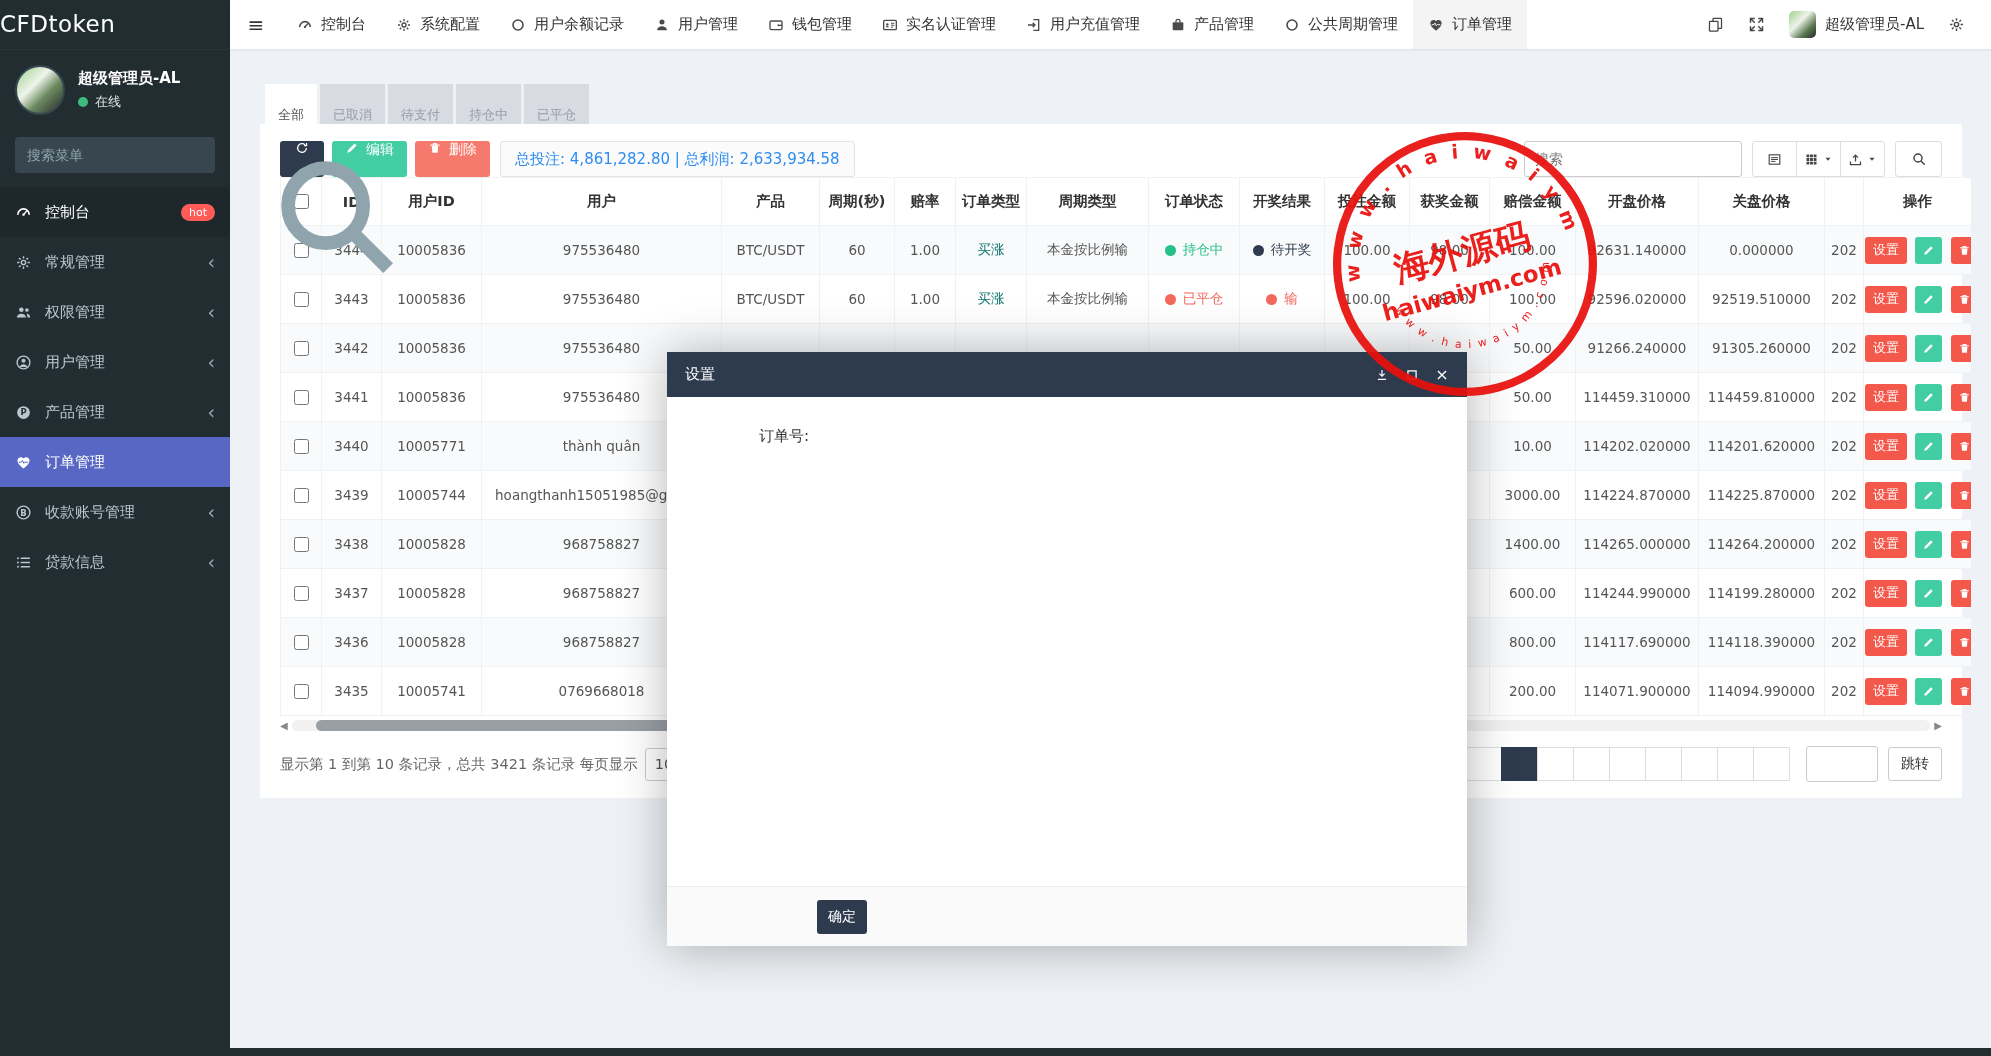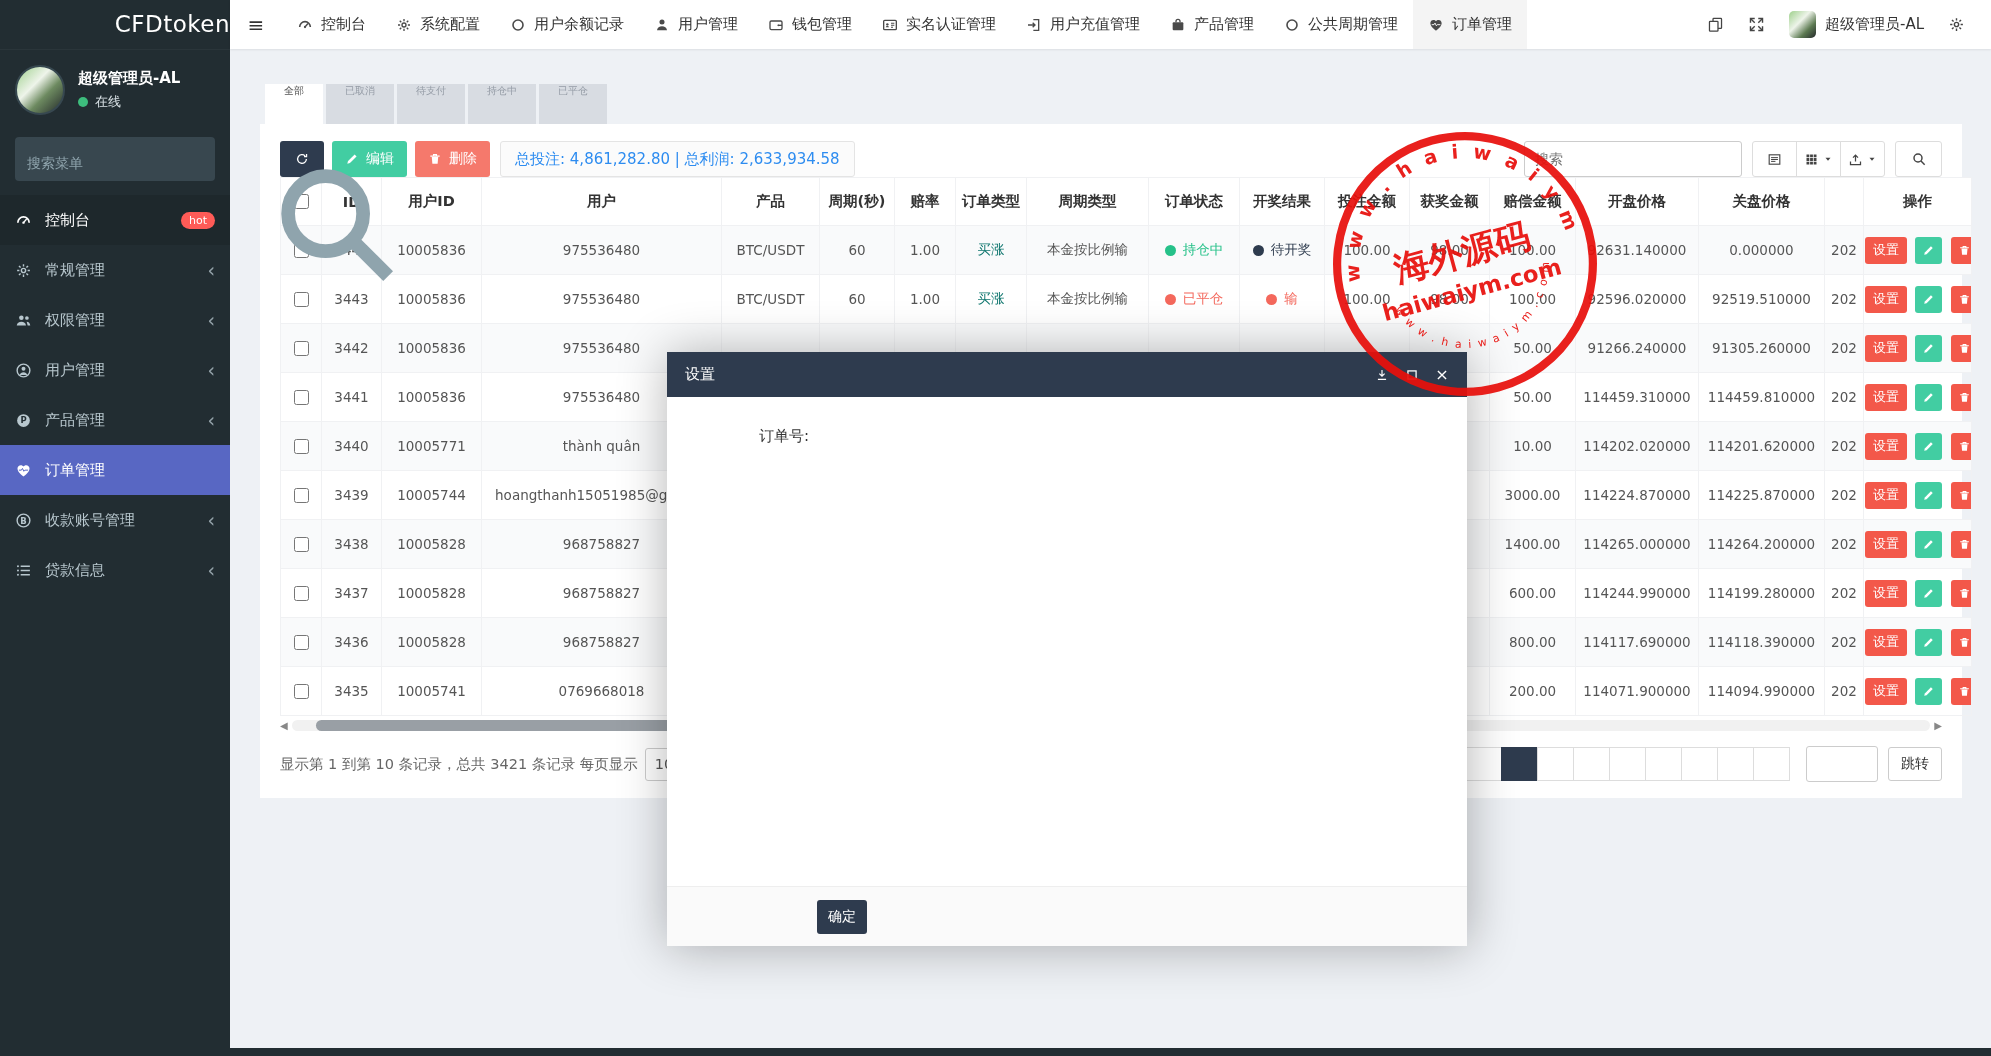--- a/index.html
+++ b/index.html
@@ -4,28 +4,28 @@
 <style>
   html,body{margin:0;padding:0}
   body{width:1991px;height:1056px;overflow:hidden;position:relative;
        font-family:"DejaVu Sans","Liberation Sans",sans-serif;background:#eef1f5;color:#333}
   svg{display:inline-block;vertical-align:middle}
   button{font-family:inherit;cursor:pointer}
   input{font-family:inherit;outline:none}
 
   
   .sidebar{position:absolute;left:0;top:0;width:230px;height:1056px;background:#222d32;z-index:5}
-  .logo{height:49px;line-height:49px;text-align:right;color:#fff;font-size:23px;letter-spacing:.5px;background:#222d32;border-bottom:1px solid rgba(255,255,255,.04)}
+  .logo{height:49px;line-height:49px;text-align:left;color:#fff;font-size:23px;letter-spacing:.5px;background:#222d32;border-bottom:1px solid rgba(255,255,255,.04)}
   .user-panel{display:flex;align-items:center;gap:13px;padding:15px 15px 10px}
   .avatar{width:46px;height:46px;border-radius:50%;flex:none;border:2px solid #374850;
           background:linear-gradient(135deg,#9ed08c 0%,#eef4ea 38%,#6d8a60 62%,#23282a 100%)}
   .uname{color:#fff;font-size:15px;font-weight:bold;margin-bottom:5px}
   .ustatus{color:#d9e2e6;font-size:13px;display:flex;align-items:center;gap:7px}
   .dot-online{width:10px;height:10px;border-radius:50%;background:#3dbd7d;display:inline-block}
-  .side-search{margin:12px 15px 14px;display:flex;align-items:center;background:#38474f;border-radius:4px;height:36px;padding:8px 4px 0 0}
+  .side-search{margin:12px 15px 14px;display:flex;align-items:center;background:#38474f;border-radius:4px;height:36px;padding:0 4px 0 0}
   .side-search input{flex:1;background:transparent;border:0;color:#ccc;padding:0 12px;font-size:14px;min-width:0}
   .side-search input::placeholder{color:#8fa4ad}
   .side-search .sbtn{background:transparent;border:0;color:#8fa4ad;width:32px;height:32px}
   .menu{display:block}
   .menu-item{display:flex;align-items:center;gap:13px;height:50px;padding:0 15px;color:#b8c7ce;font-size:15px;cursor:pointer}
   .menu-item svg{width:17px;height:17px;flex:none}
   .menu-item.open{background:#1e282c;color:#fff}
   .menu-item.active{background:#5867c3;color:#fff;--pulse:#5867c3}
   .mbadge{margin-left:auto;background:#ff5b57;color:#fff;font-size:11px;line-height:1;padding:3px 8px;border-radius:9px}
   .chev{margin-left:auto;color:#93a1a8;font-size:19px;line-height:1}
@@ -39,26 +39,26 @@
   .nav-item svg{width:16px;height:16px;color:#4a4a4a;--pulse:#fff}
   .nav-item.active{background:#f4f4f4}
   .nav-right{margin-left:auto;display:flex;align-items:center;padding-right:14px}
   .nav-ibtn{background:transparent;border:0;color:#444;padding:0 12px;height:100%}
   .nav-ibtn svg{width:17px;height:17px}
   .nav-user{display:flex;align-items:center;gap:9px;padding:0 12px;font-size:15px;color:#333;cursor:pointer}
   .nav-avatar{width:27px;height:27px;border-radius:5px;background:linear-gradient(135deg,#9ed08c 0%,#eef4ea 40%,#5d7a52 70%,#23282a 100%)}
 
   
   .tabs{margin:35px 0 0 35px;display:flex;gap:3px}
-  .tab{height:40px;display:flex;align-items:flex-start;padding:0 19px;background:#d8dce2;color:#959ca6;font-size:10px;cursor:pointer}
+  .tab{height:40px;display:flex;align-items:flex-end;padding:0 13px;background:#d8dce2;color:#959ca6;font-size:13px;cursor:pointer}
   .tab.active{background:#fff;color:#555}
   .panel{margin:0 29px 0 30px;background:#fff;padding:17px 20px 16px;position:relative}
 
   .toolbar{display:flex;align-items:center}
-  .btn{height:36px;border:0;border-radius:3px;color:#fff;font-size:14px;display:inline-flex;align-items:center;gap:7px;padding:0 13px}
+  .btn{height:36px;border:0;border-radius:3px;color:#fff;font-size:14px;display:inline-flex;align-items:flex-start;gap:7px;padding:0 13px}
   .btn svg{width:14px;height:14px}
   .btn-refresh{background:#2e3b4e;width:44px;justify-content:center;padding:0}
   .btn-edit{background:#42cda2;margin-left:8px}
   .btn-del{background:#f5796c;margin-left:8px}
   .stats{height:34px;border:1px solid #e4e4e4;background:#fbfbfb;border-radius:3px;display:inline-flex;align-items:center;padding:0 14px;margin-left:10px;font-size:15px;color:#2d8cf0}
   .toolbar-right{margin-left:auto;display:flex;align-items:center}
   .search-box{width:196px;height:34px;border:1px solid #ccc;border-radius:3px;padding:0 10px;font-size:14px;color:#555}
   .btn-group{display:flex;margin-left:10px}
   .btn-tool{min-width:45px;height:36px;background:#fff;border:1px solid #ddd;display:inline-flex;align-items:center;justify-content:center;gap:4px;color:#444;margin-left:-1px}
   .btn-tool:first-child{border-radius:3px 0 0 3px;margin-left:0}

